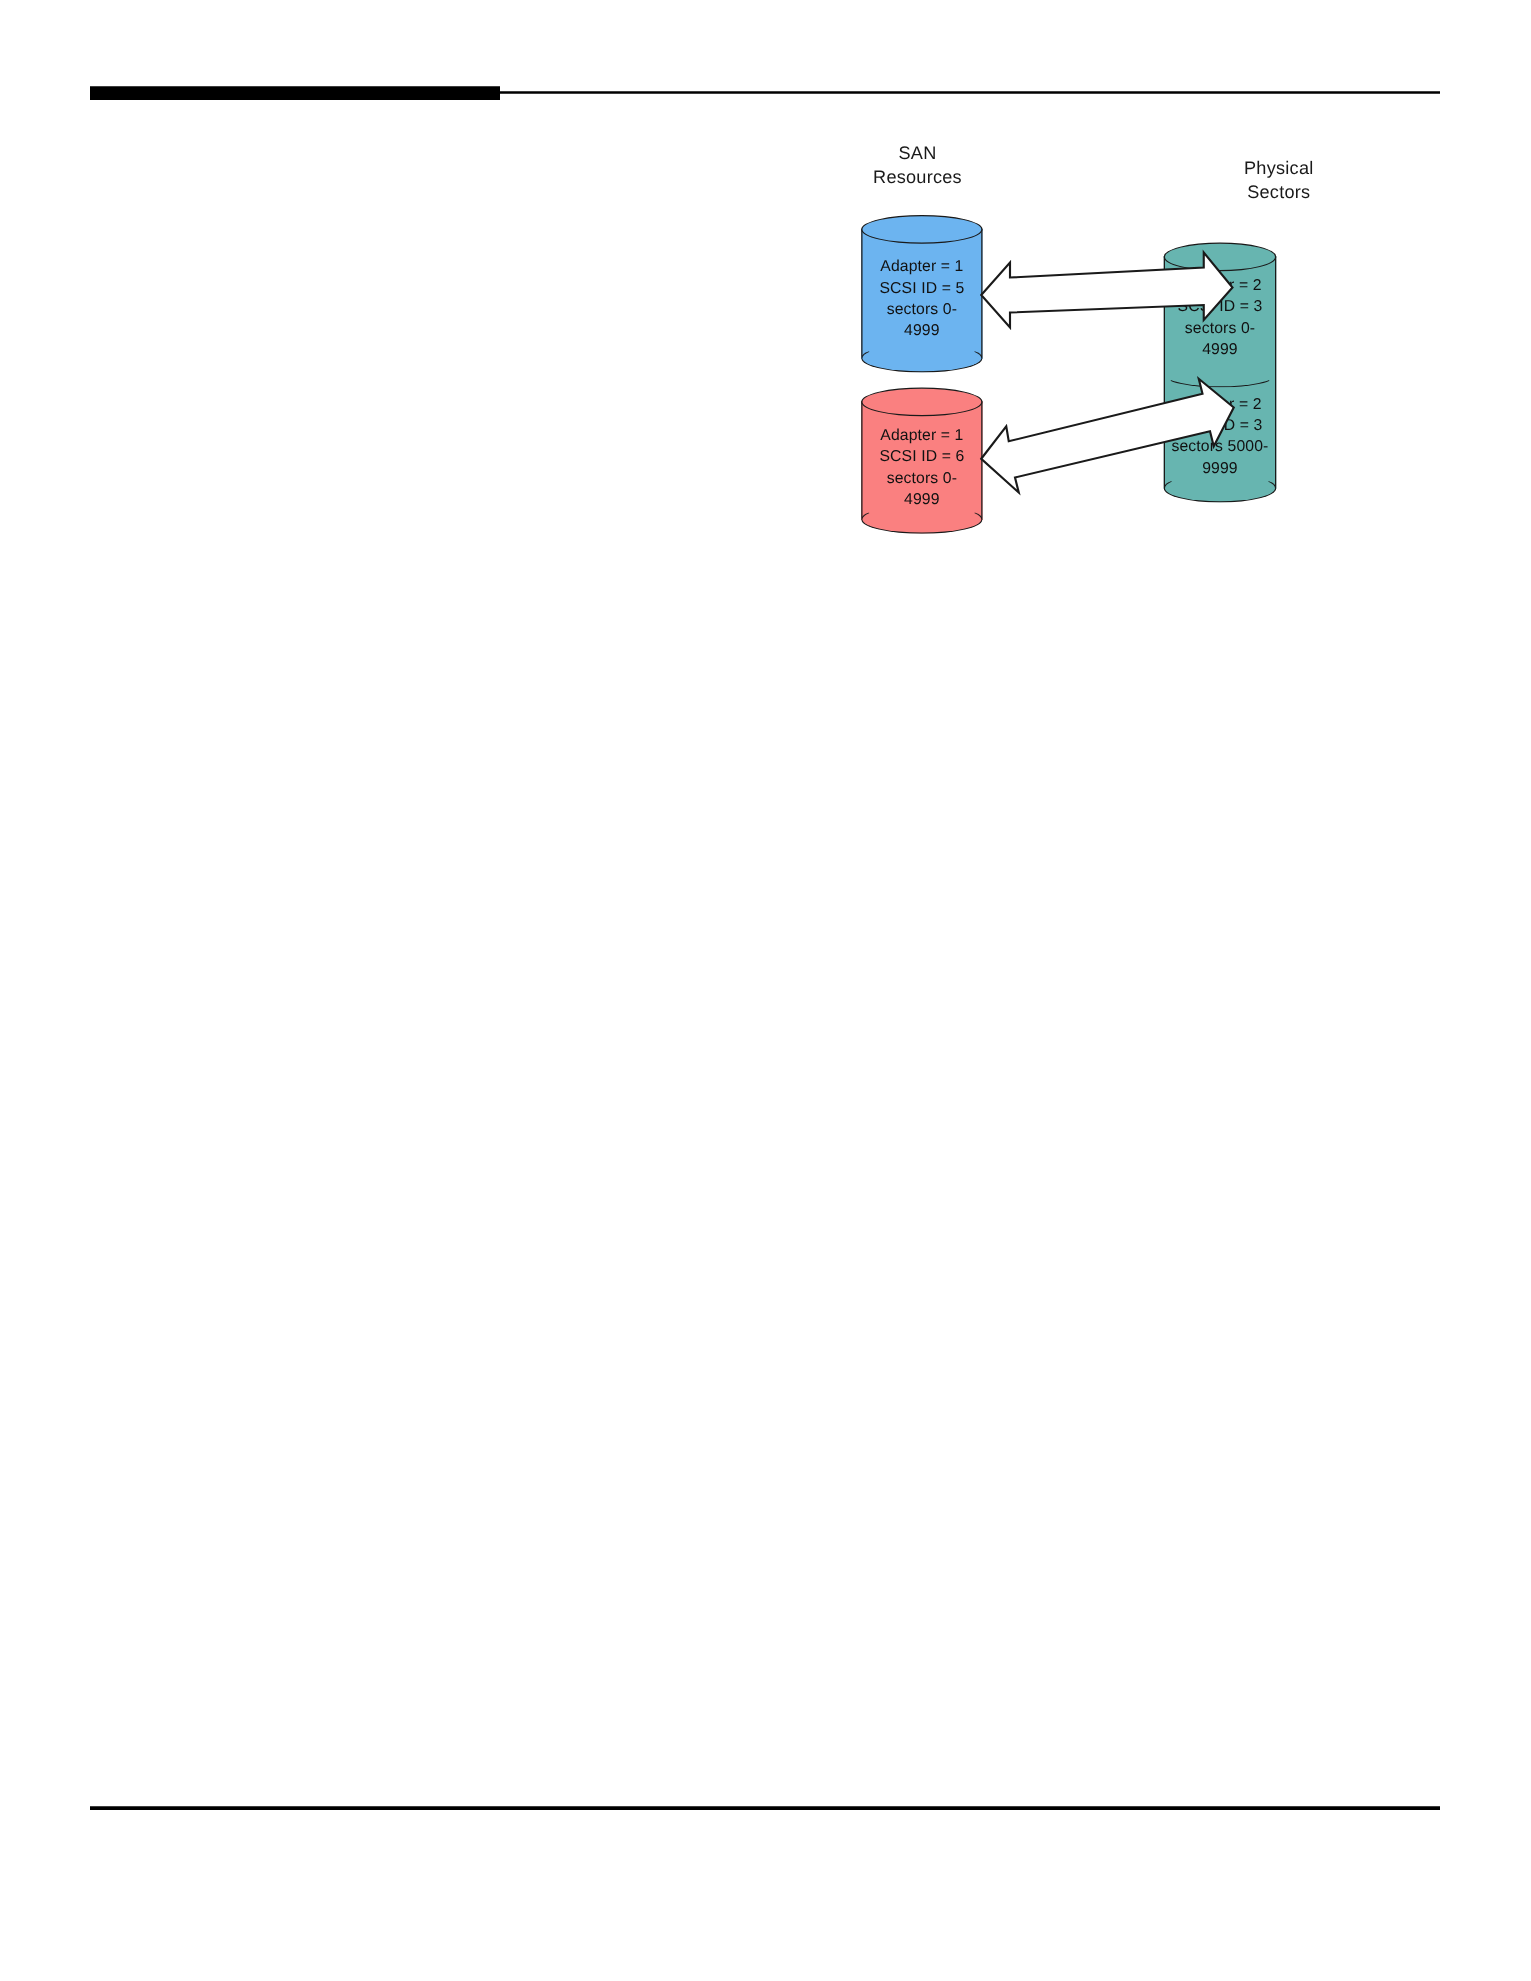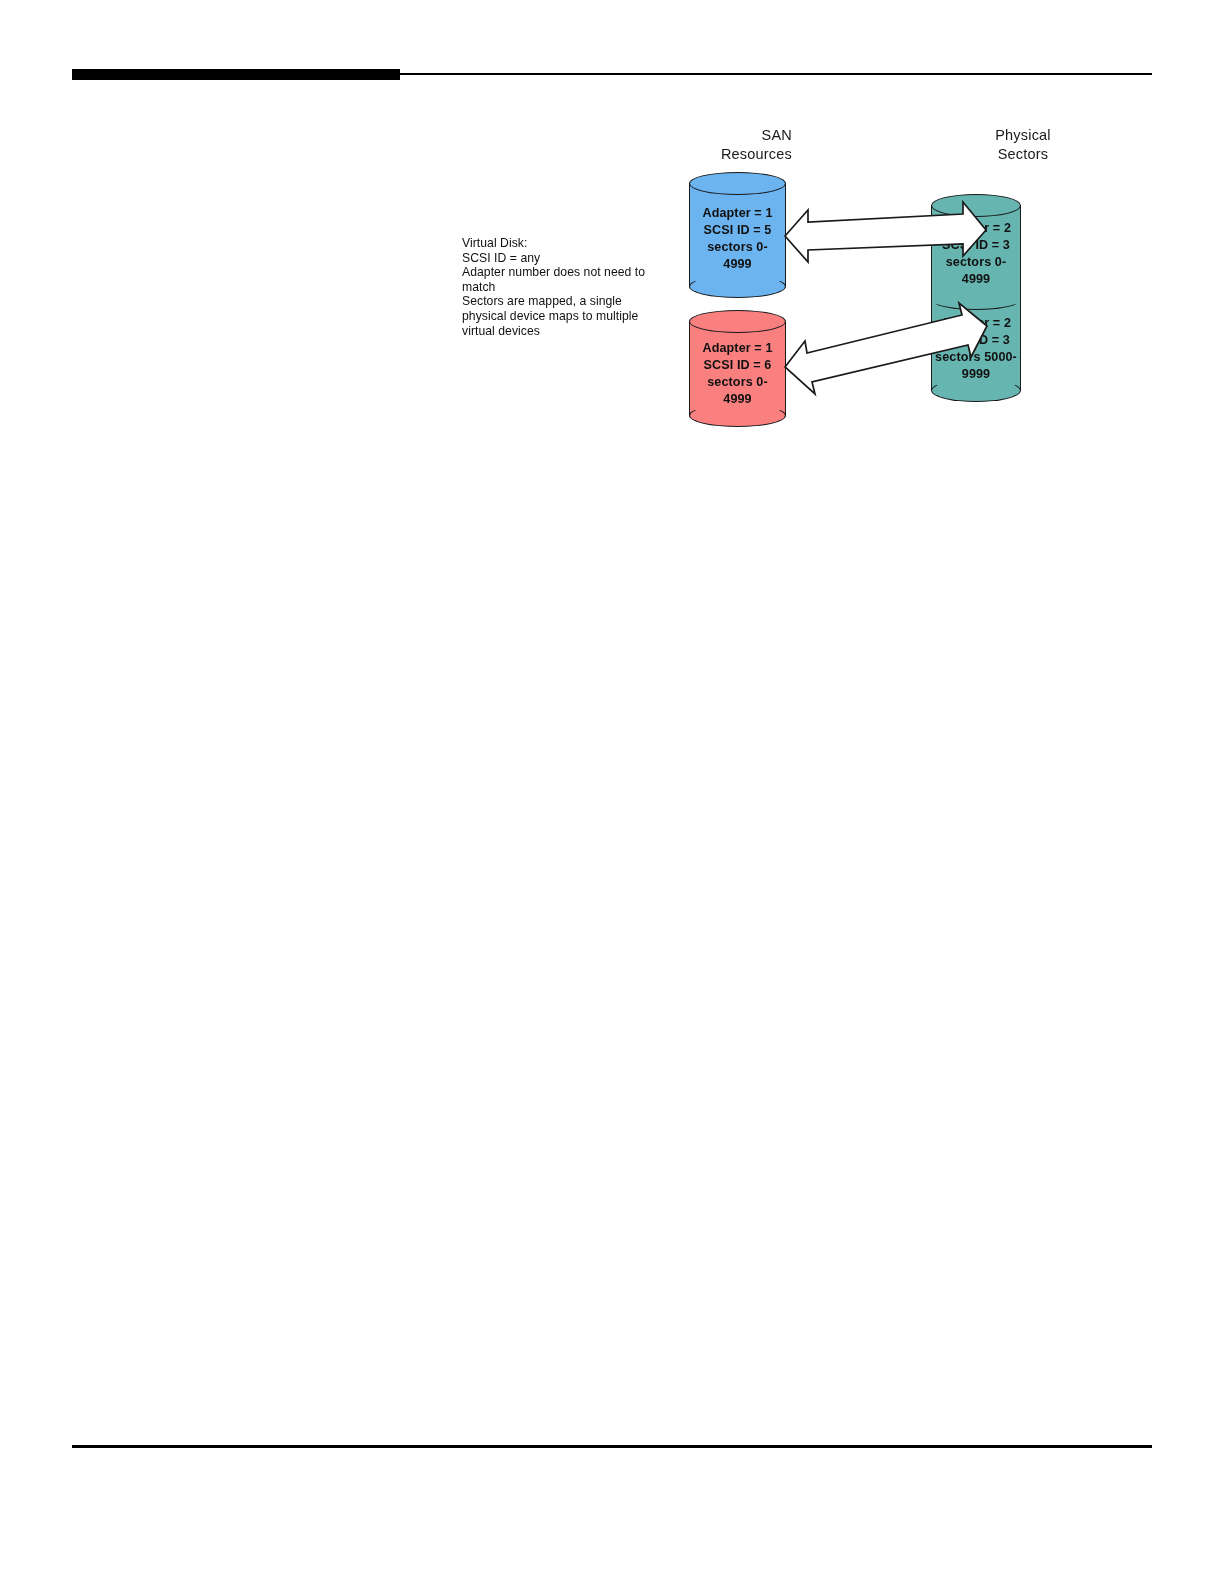--- a/index.html
+++ b/index.html
@@ -54,21 +54,21 @@
 
   .col-heading {
     position: absolute;
     text-align: center;
     font-size: 14.5px;
     line-height: 19px;
     letter-spacing: 0.2px;
     color: #1a1a1a;
     white-space: pre-line;
   }
-  .col-heading.san      { left: 676px; top: 126px; width: 116px; text-align: right; }
+  .col-heading.san      { left: 676px; top: 114px; width: 116px; }
   .col-heading.physical { left: 962px; top: 126px; width: 122px; }
 
   .note-block {
     position: absolute;
     left: 462px;
     top: 236px;
     width: 200px;
     font-size: 12.2px;
     line-height: 14.6px;
     color: #111111;
@@ -116,21 +116,20 @@
   .cyl .labels {
     position: absolute;
     left: 0;
     width: 100%;
     text-align: center;
     font-size: 12.6px;
     line-height: 17px;
     color: #111111;
     white-space: pre-line;
     letter-spacing: 0.1px;
-    font-weight: bold;
   }
 
   
   #cyl-san-blue {
     left: 689px; top: 172px; width: 97px; height: 126px;
   }
   #cyl-san-blue .body,
   #cyl-san-blue .cap-top,
   #cyl-san-blue .cap-bottom { background: #6CB4F0; }
   #cyl-san-blue .labels { top: 33px; }
@@ -171,24 +170,20 @@
 <div class="page-footer-rule"></div>
 
 <div class="figure">
 
   <div class="col-heading san">SAN
 Resources</div>
 
   <div class="col-heading physical">Physical
 Sectors</div>
 
-  <div class="note-block">Virtual Disk:
-SCSI ID = any
-Adapter number does not need to match
-Sectors are mapped, a single physical device maps to multiple virtual devices</div>
 
   <div class="cyl" id="cyl-san-blue">
     <div class="body"></div>
     <div class="cap-bottom"></div>
     <div class="cap-top"></div>
     <div class="labels">Adapter = 1
 SCSI ID = 5
 sectors 0-
 4999</div>
   </div>

